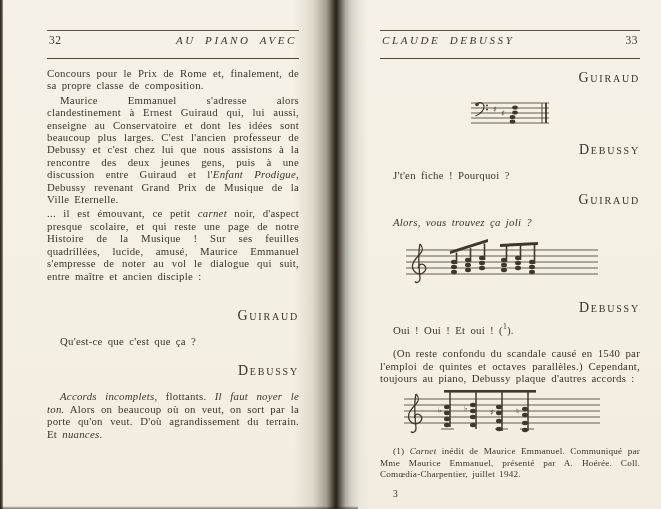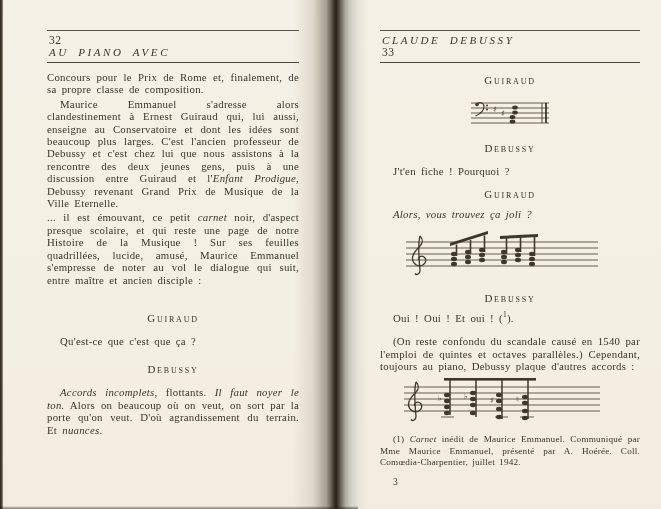--- a/index.html
+++ b/index.html
@@ -5,28 +5,28 @@
   html,body{margin:0;padding:0;}
   body{width:661px;height:509px;overflow:hidden;font-family:"Liberation Serif","DejaVu Serif",serif;}
   .scan{position:relative;width:661px;height:509px;background:linear-gradient(180deg,#f5f1e6 0%,#f3efe2 70%,#f1ecdf 100%);overflow:hidden;}
   .edge-left{position:absolute;left:0;top:0;width:3px;height:100%;background:linear-gradient(90deg,#231e16,#6b6456 80%,rgba(107,100,86,0));}
   .edge-bottom{position:absolute;left:0;bottom:0;width:358px;height:3px;background:linear-gradient(0deg,rgba(38,32,23,.6),rgba(38,32,23,0));}
   .spine{position:absolute;left:294px;top:0;width:74px;height:100%;
     background:linear-gradient(90deg,rgba(243,239,226,0) 0%,#ddd8ca 26%,#a49d8f 44%,#4a4336 53%,#262017 57%,#5d584d 62%,#b3afa3 70%,#d6d3c8 78%,#e9e5d9 88%,rgba(243,239,226,0) 100%);}
   .page{position:absolute;top:30px;color:#3a352a;}
   .page-left{left:47px;width:252px;}
   .page-right{left:380px;width:260px;}
-  .running-header{display:flex;justify-content:space-between;align-items:baseline;border-top:1px solid #5a5344;border-bottom:1.6px solid #4c4637;padding:3px 2px 4px 2px;flex-direction:column;}
+  .running-header{display:flex;justify-content:space-between;align-items:baseline;border-top:1px solid #5a5344;border-bottom:1.6px solid #4c4637;padding:3px 2px 12px 2px;}
   .pagenum{font-size:11.5px;letter-spacing:.5px;}
   .running-title{font-style:italic;font-size:11px;letter-spacing:2.6px;word-spacing:4px;}
   p{margin:2px 0 0 0;font-size:10.8px;line-height:12.4px;text-align:justify;letter-spacing:.25px;word-spacing:2.2px;}
   .indent{text-indent:13px;}
   .first{margin-top:8px;}
   .italic{font-style:italic;}
-  .speaker{text-align:center;font-variant:small-caps;letter-spacing:1.8px;font-size:11px;color:#39342a;}
+  .speaker{text-align:right;font-variant:small-caps;letter-spacing:1.8px;font-size:14px;color:#39342a;}
   .mt-xl{margin-top:26px;}
   .mt-lg{margin-top:16px;}
   .mt-md{margin-top:11px;}
   .mt-sm{margin-top:8px;}
   .music{line-height:0;}
   .music-center{margin:9px auto 0 auto;width:90px;}
   .music-left2{margin:5px 0 0 20px;width:204px;}
   .music-left3{margin:3px 0 0 18px;width:208px;}
   .footnote{font-size:9.2px;line-height:11.2px;margin-top:7px;text-indent:13px;letter-spacing:.2px;word-spacing:1.6px;}
   .signature{margin-top:9px;margin-left:13px;font-size:9.5px;}

